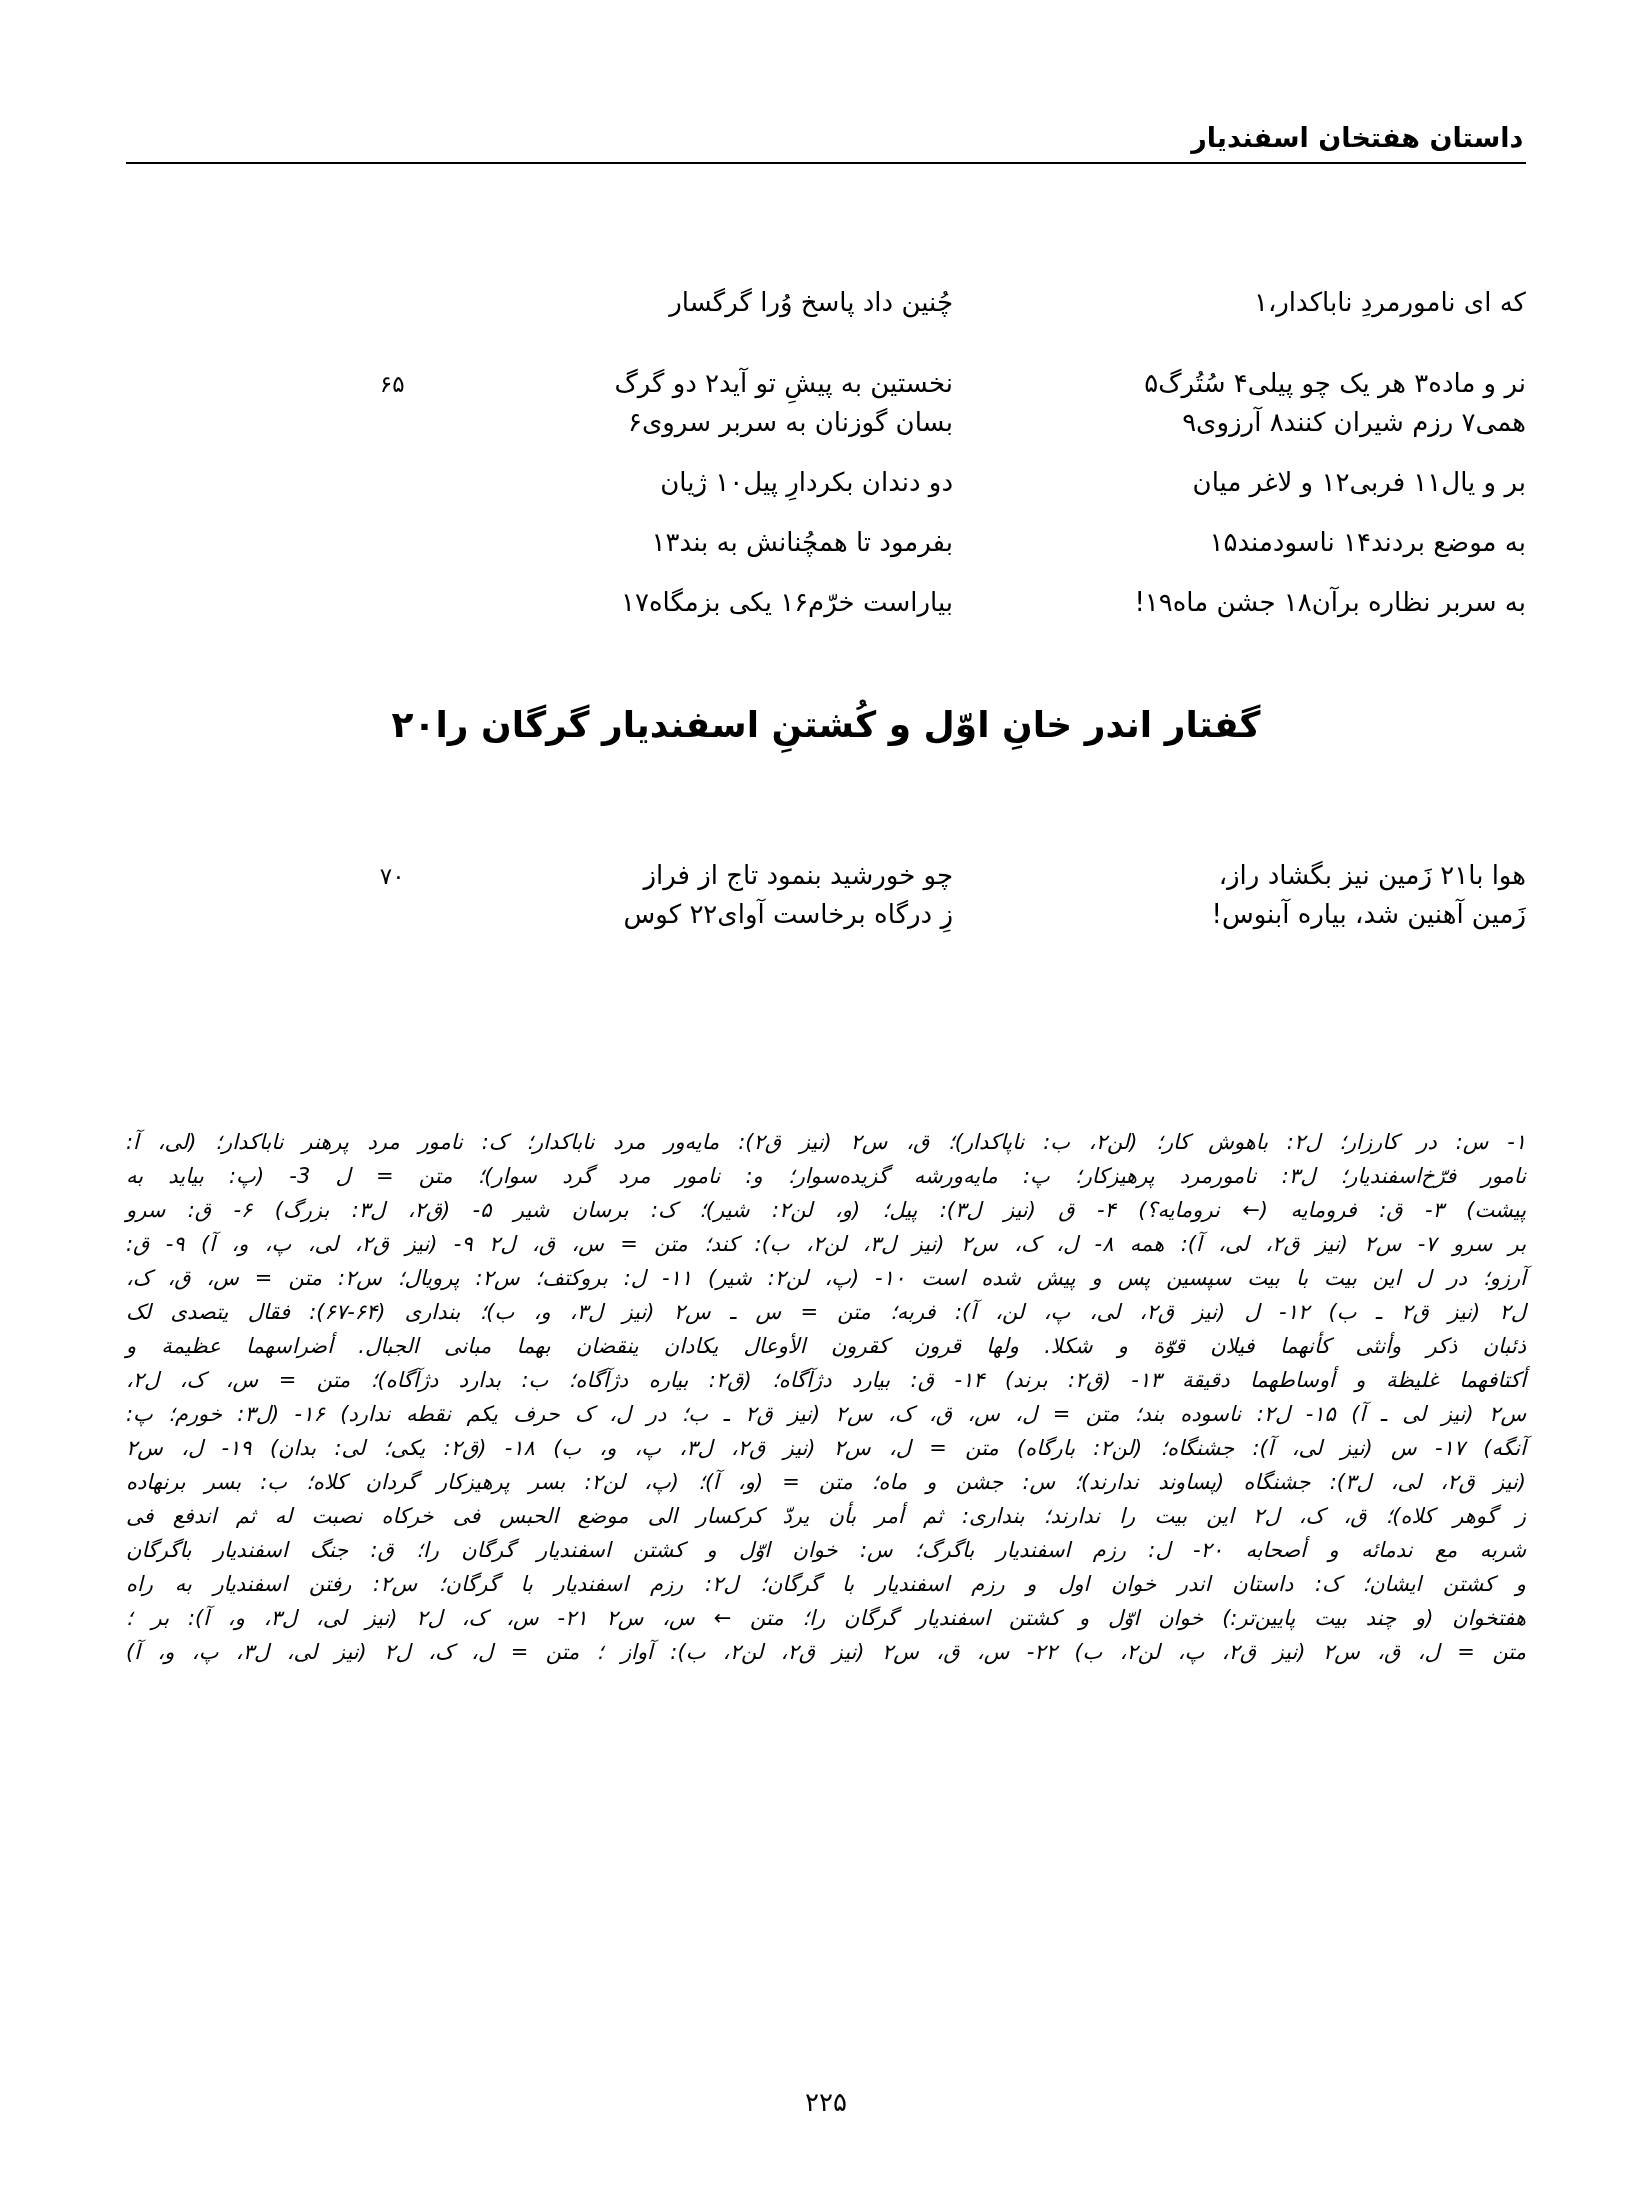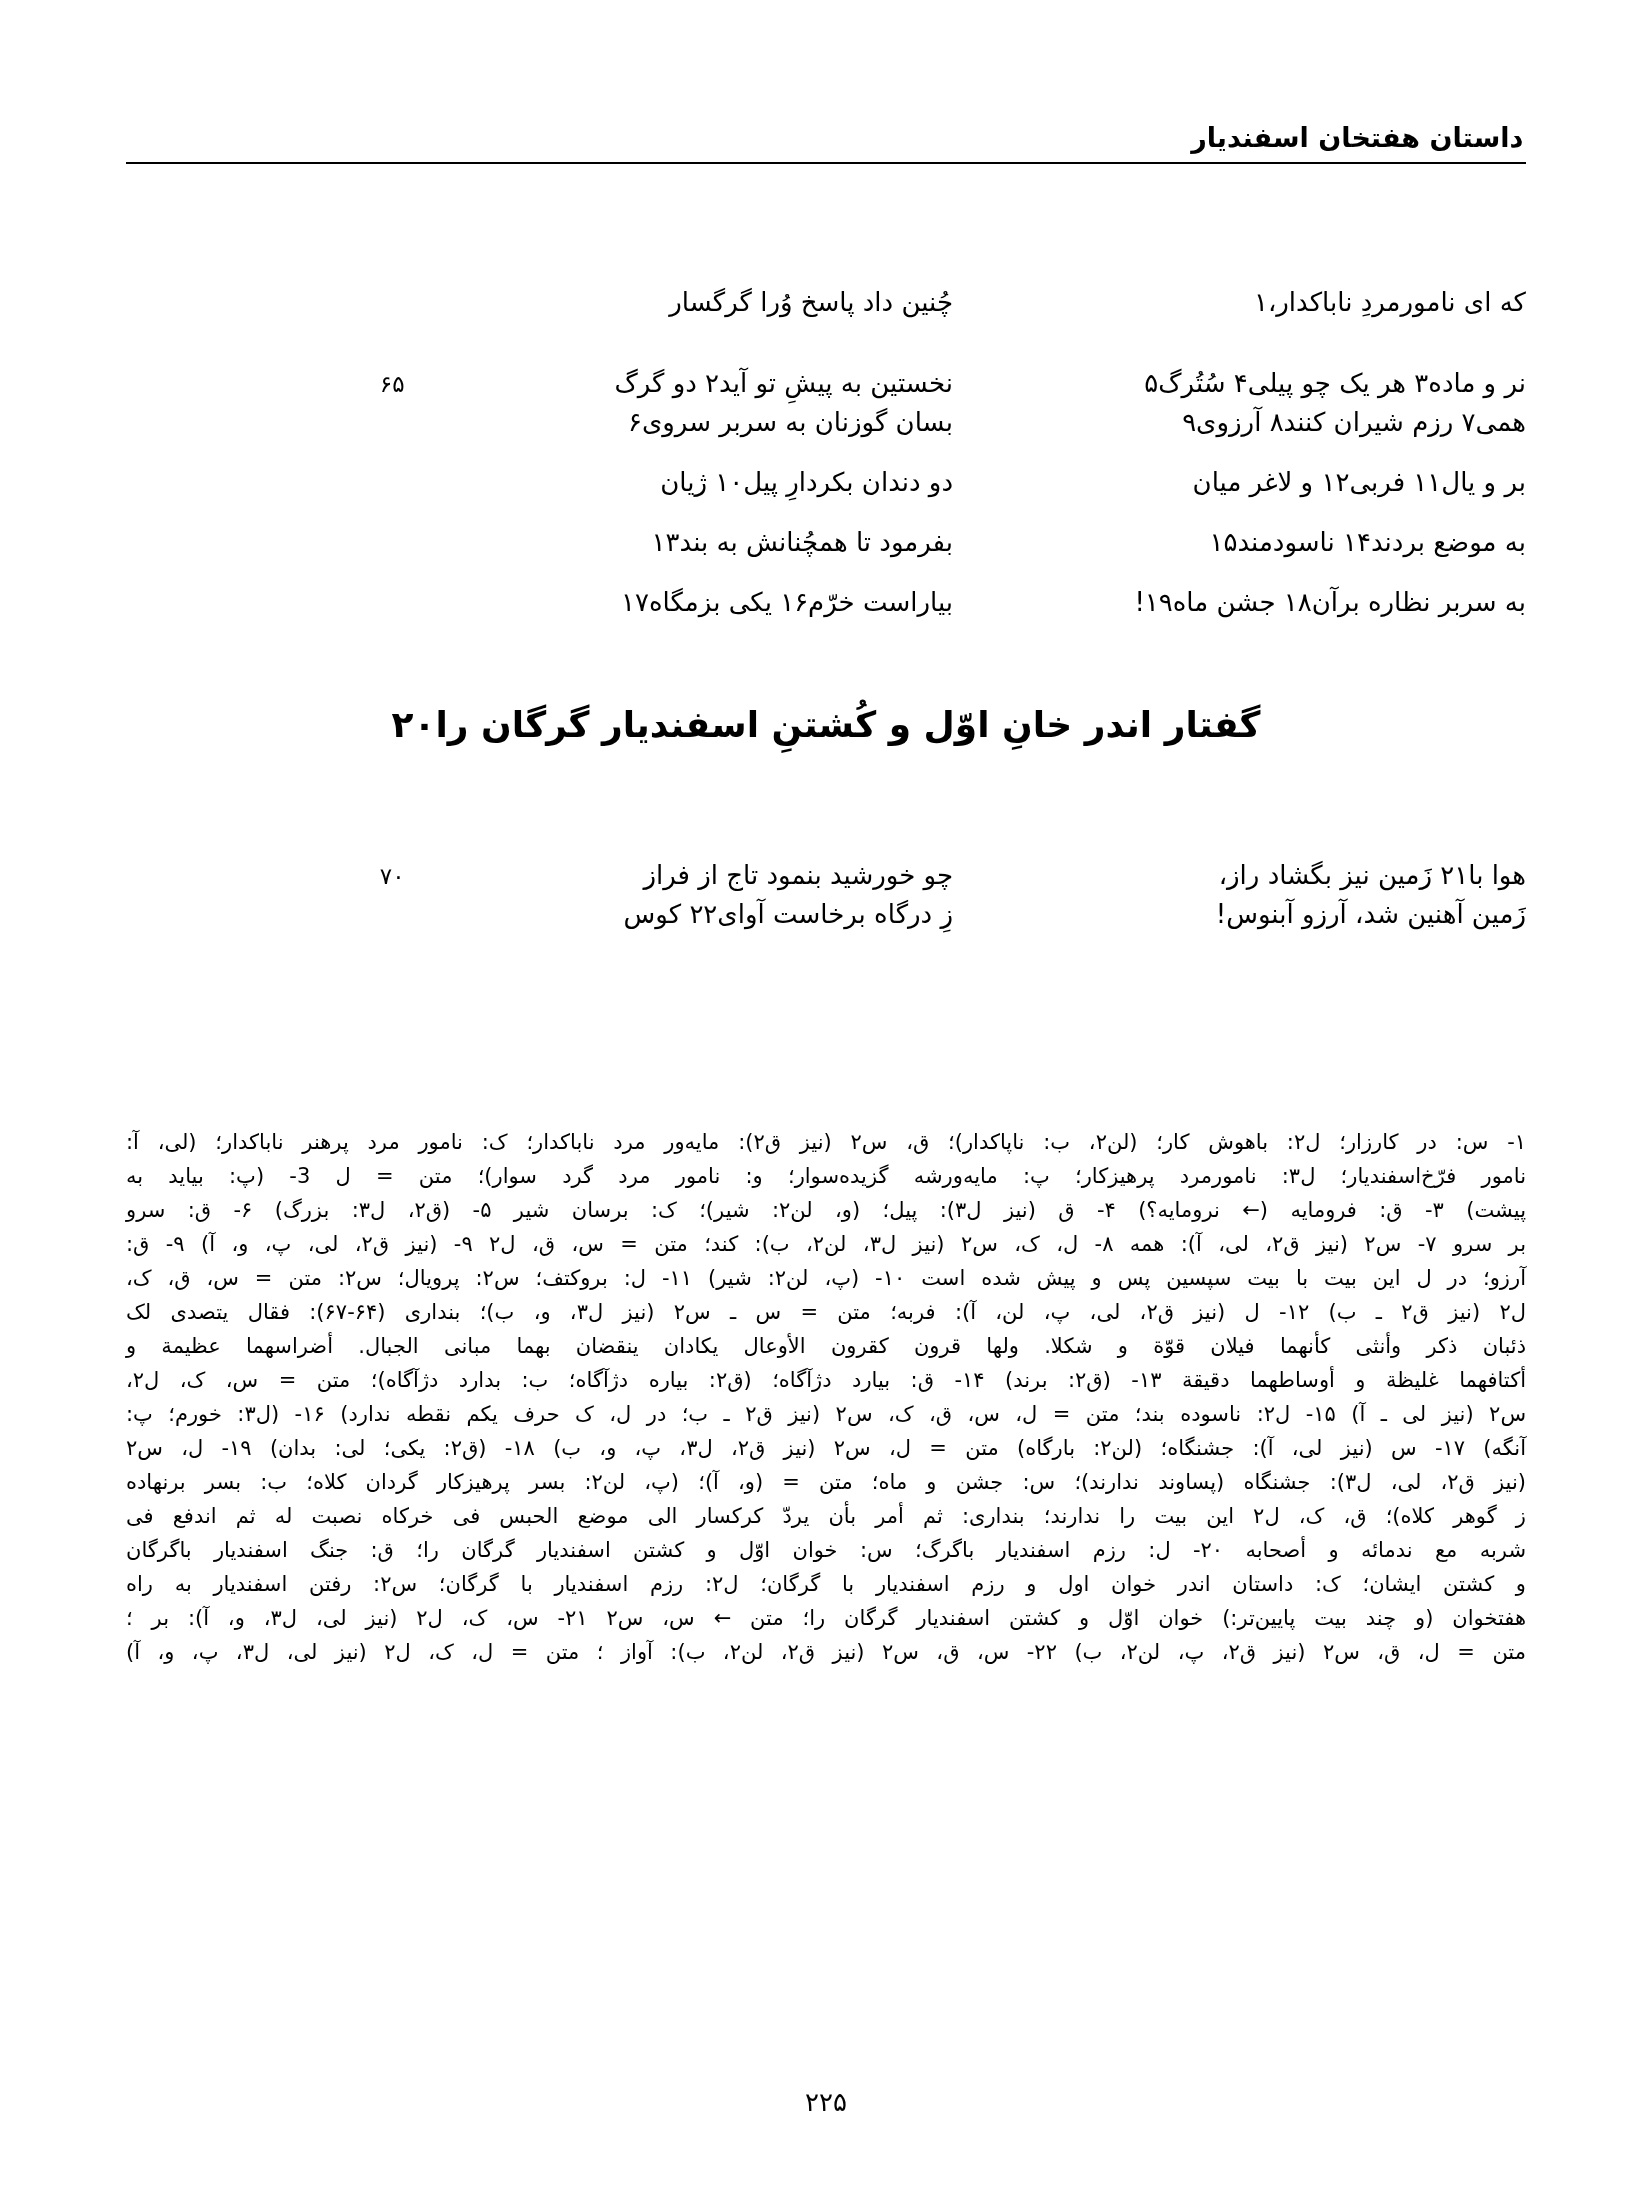--- a/index.html
+++ b/index.html
@@ -114,20 +114,21 @@
   
   .footnotes {
     position: absolute;
     top: 1125px;
     right: 126px;
     left: 126px;
     font-size: 21px;
     line-height: 1.62;
     text-align: justify;
     text-align-last: justify;
+    font-style: italic;
   }
   .footnotes p {
     margin: 0;
     padding: 0;
     text-align: justify;
     text-align-last: justify;
   }
   .footnotes p.last {
     text-align-last: right;
   }
@@ -190,21 +191,21 @@
 
   <div class="section-heading">گفتار اندر خانِ اوّل و کُشتنِ اسفندیار گرگان را۲۰</div>
 
   <div class="verse-block second">
     <div class="couplet">
       <div class="hemistich left">هوا با۲۱ زَمین نیز بگشاد راز،</div>
       <div class="hemistich right">چو خورشید بنمود تاج از فراز</div>
       <div class="verse-num">۷۰</div>
     </div>
     <div class="couplet">
-      <div class="hemistich left">زَمین آهنین شد، آرزو آبنوس!</div>
+      <div class="hemistich left">زَمین آهنین شد، بیاره آبنوس!</div>
       <div class="hemistich right">زِ درگاه برخاست آوای۲۲ کوس</div>
       <div class="verse-num"></div>
     </div>
   </div>
 
   <div class="footnotes">
     <p>۱- س: در کارزار؛ ل۲: باهوش کار؛ (لن۲، ب: ناپاکدار)؛ ق، س۲ (نیز ق۲): مایه‌ور مرد ناباکدار؛ ک: نامور مرد پرهنر ناباکدار؛ (لی، آ:</p>
     <p>نامور فرّخ‌اسفندیار؛ ل۳: نامورمرد پرهیزکار؛ پ: مایه‌ورشه گزیده‌سوار؛ و: نامور مرد گرد سوار)؛ متن = ل 3- (پ: بیاید به</p>
     <p>پیشت) ۳- ق: فرومایه (← نرومایه؟) ۴- ق (نیز ل۳): پیل؛ (و، لن۲: شیر)؛ ک: برسان شیر ۵- (ق۲، ل۳: بزرگ) ۶- ق: سرو</p>
     <p>بر سرو ۷- س۲ (نیز ق۲، لی، آ): همه ۸- ل، ک، س۲ (نیز ل۳، لن۲، ب): کند؛ متن = س، ق، ل۲ ۹- (نیز ق۲، لی، پ، و، آ) ۹- ق:</p>

